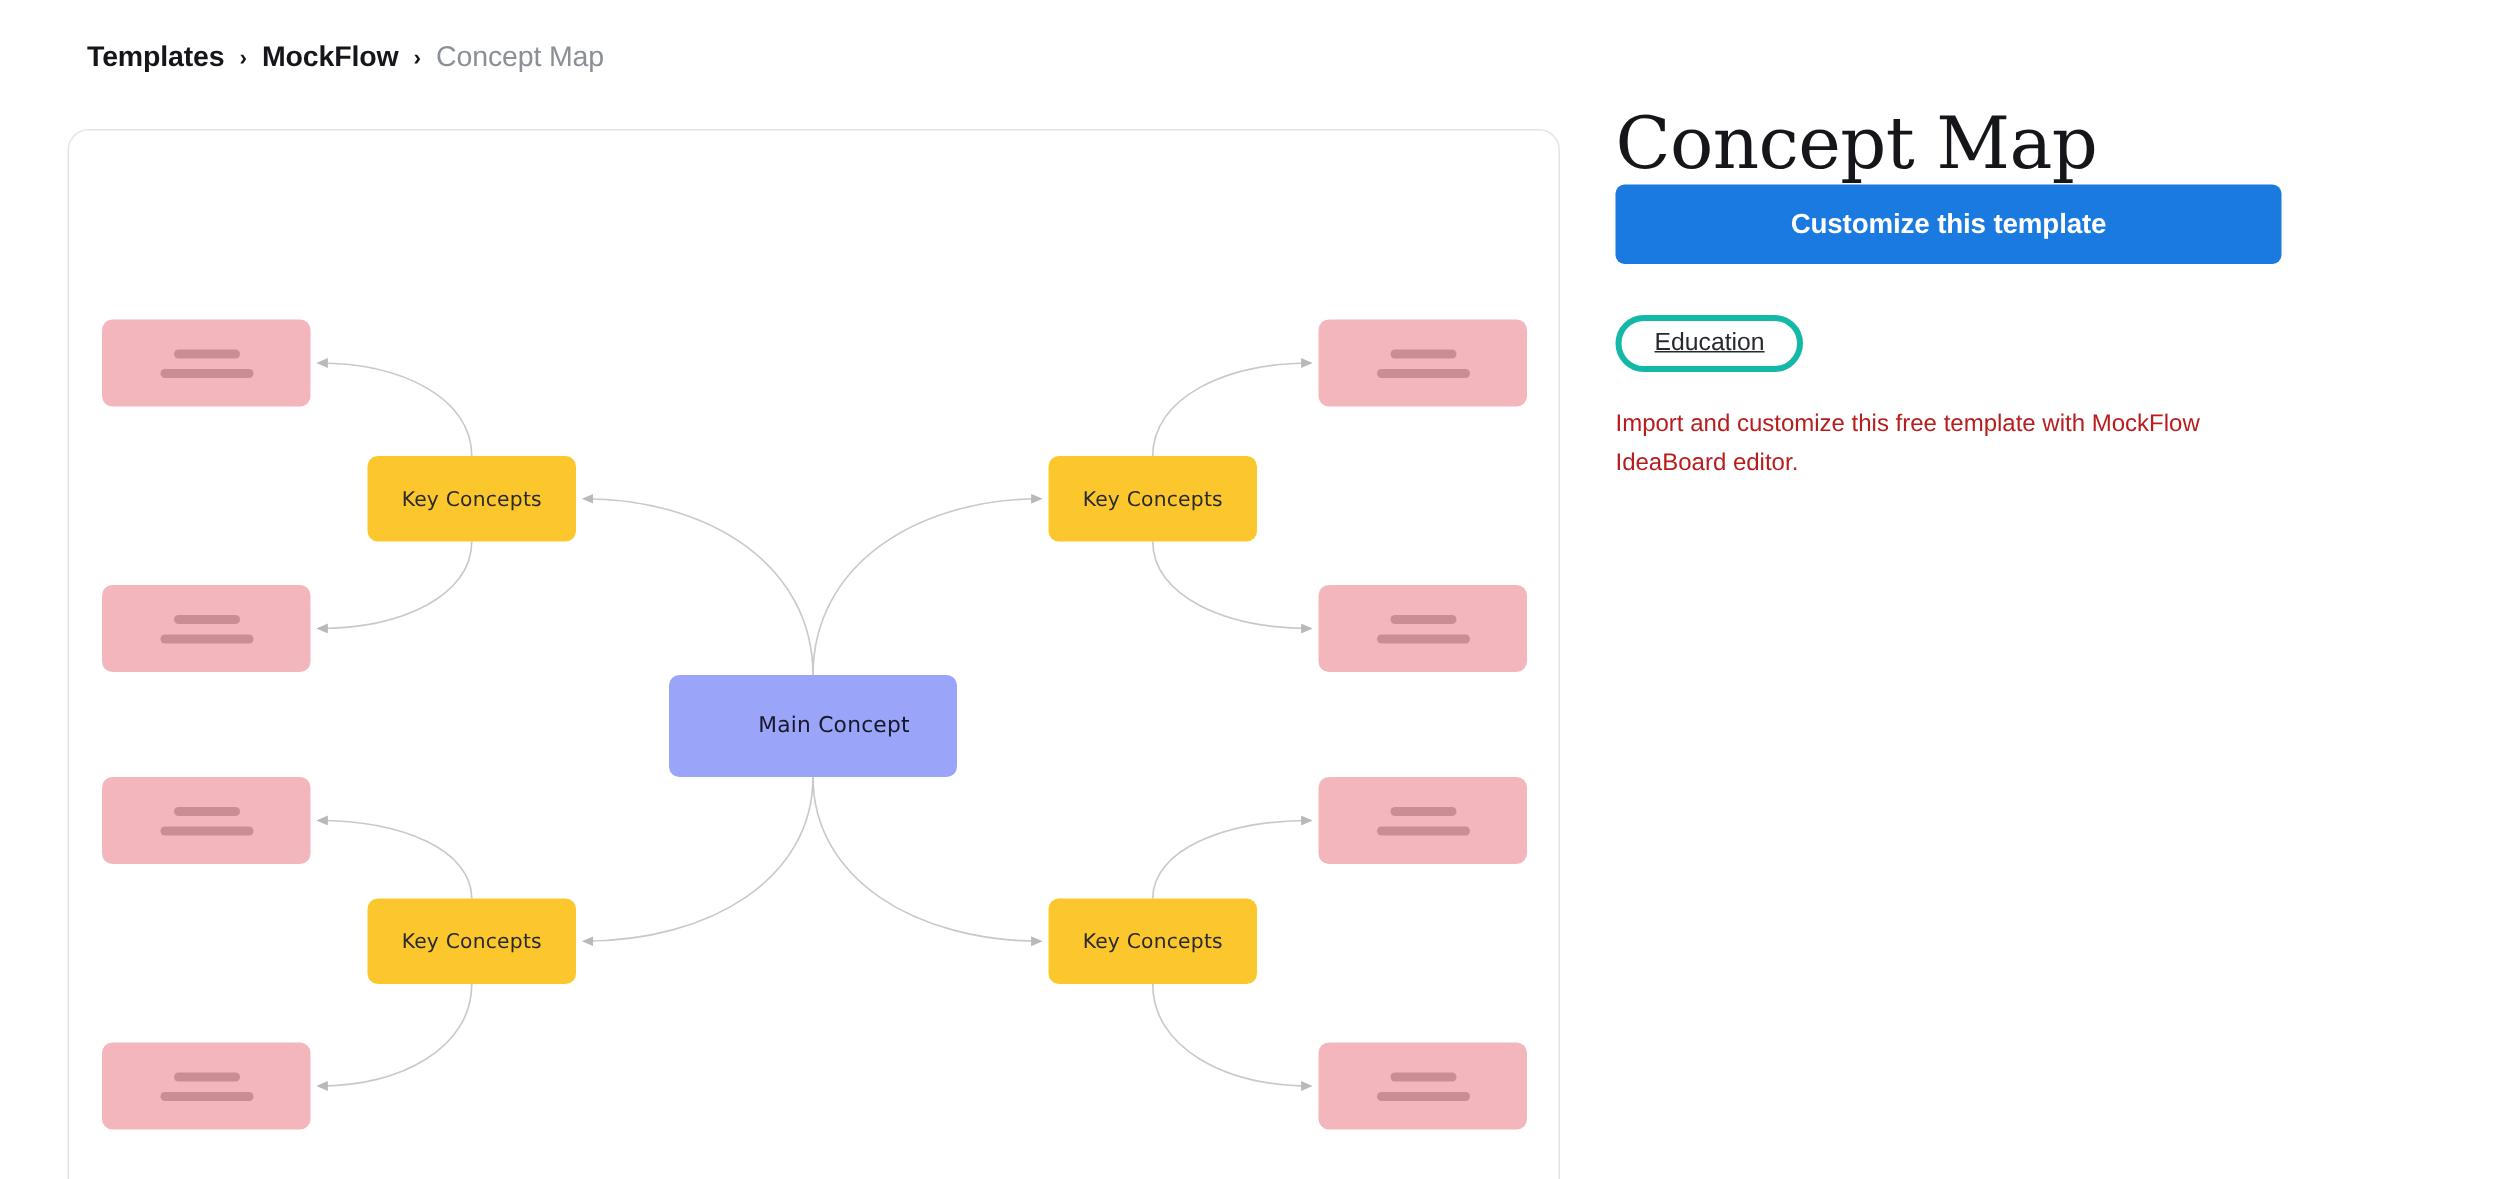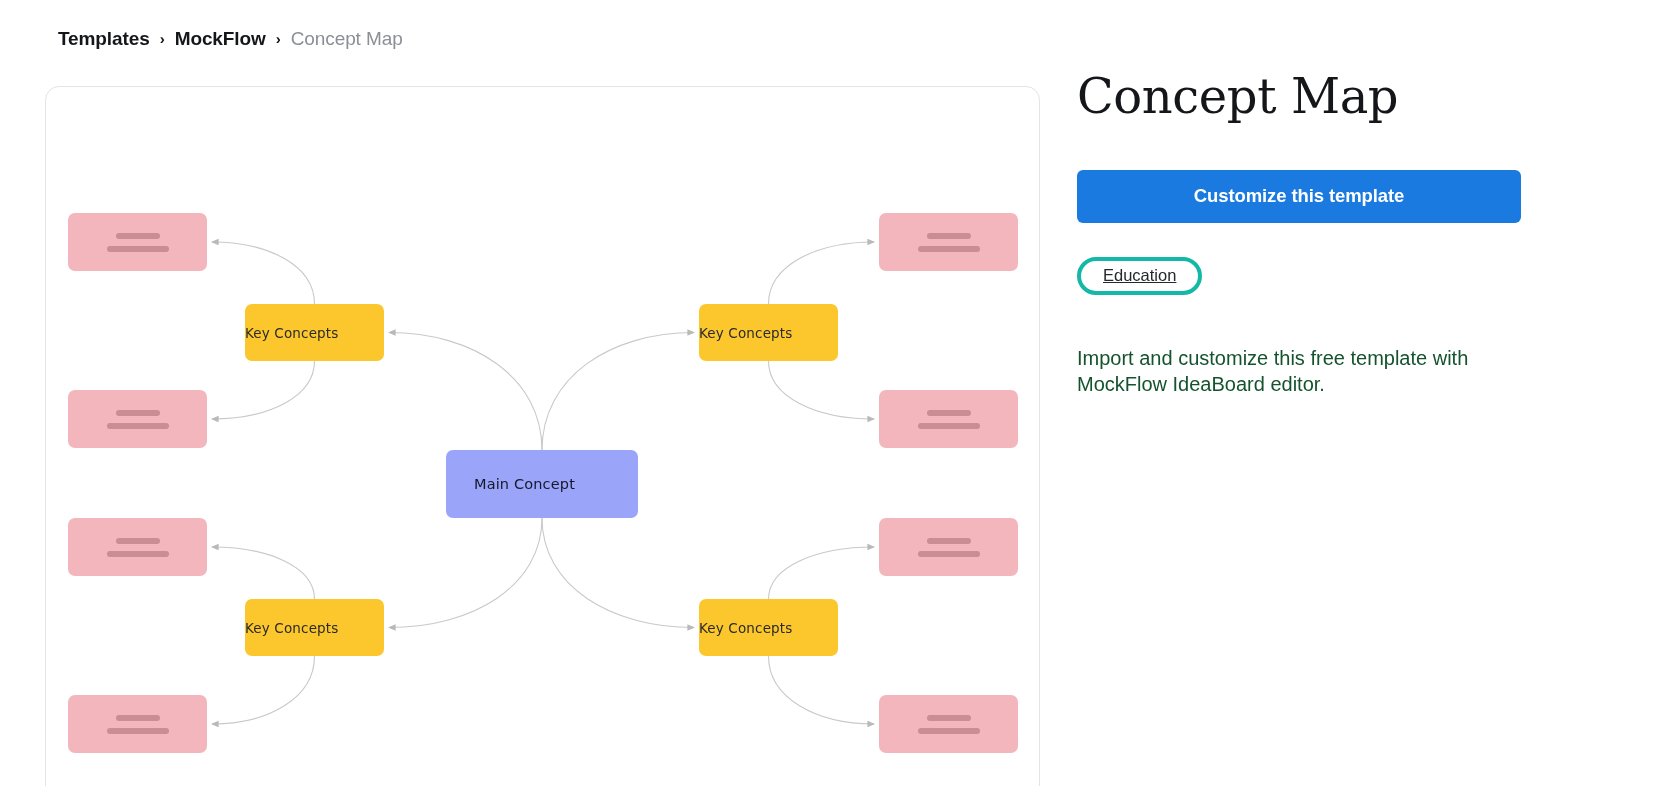--- a/index.html
+++ b/index.html
@@ -71,20 +71,21 @@
     height: 760px;
     pointer-events: none;
   }
 
   
   .node {
     position: absolute;
     border-radius: 7px;
     display: flex;
     align-items: center;
+    justify-content: center;
   }
   .node-label {
     font-size: 13.5px;
     color: #2a2a2a;
     letter-spacing: 0.15px;
     font-family: "DejaVu Sans", sans-serif;
     white-space: nowrap;
   }
   .node.main {
     background: #9aa5fa;
@@ -122,21 +123,20 @@
     line-height: 1.1;
     font-weight: 400;
     color: #15161a;
     margin: 0;
     letter-spacing: -0.4px;
   }
   .cta-button {
     display: block;
     width: 444px;
     height: 53px;
-    margin-top: 47px;
     background: #1a7ae0;
     border: none;
     border-radius: 6px;
     color: #ffffff;
     font-size: 18.5px;
     font-weight: 700;
     letter-spacing: -0.1px;
     cursor: pointer;
     font-family: "Liberation Sans", sans-serif;
   }
@@ -154,25 +154,25 @@
     border: 4px solid #14b8a6;
     border-radius: 19px;
     font-size: 16.5px;
     color: #26282d;
     background: #fff;
     cursor: pointer;
     white-space: nowrap;
     text-decoration: underline;
   }
   .detail-desc {
-    margin-top: 50px;
+    margin-top: 22px;
     width: 400px;
-    font-size: 20px;
+    font-size: 16px;
     line-height: 26px;
-    color: #14532d;
+    color: #b91c1c;
   }
 </style>
 </head>
 <body>
 
 <div id="page">
 
   <nav class="breadcrumb">
     <span class="crumb">Templates</span>
     <span class="crumb-sep">›</span>

